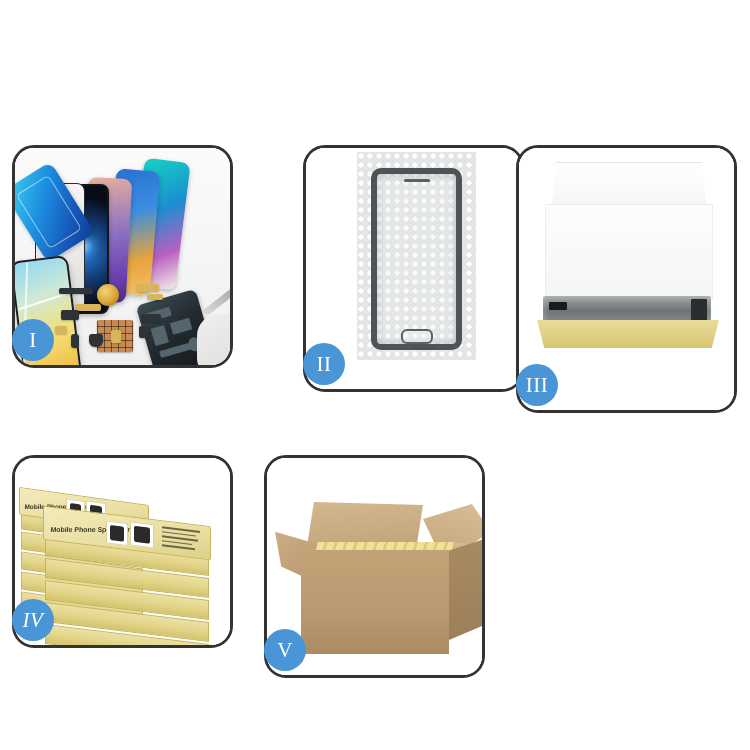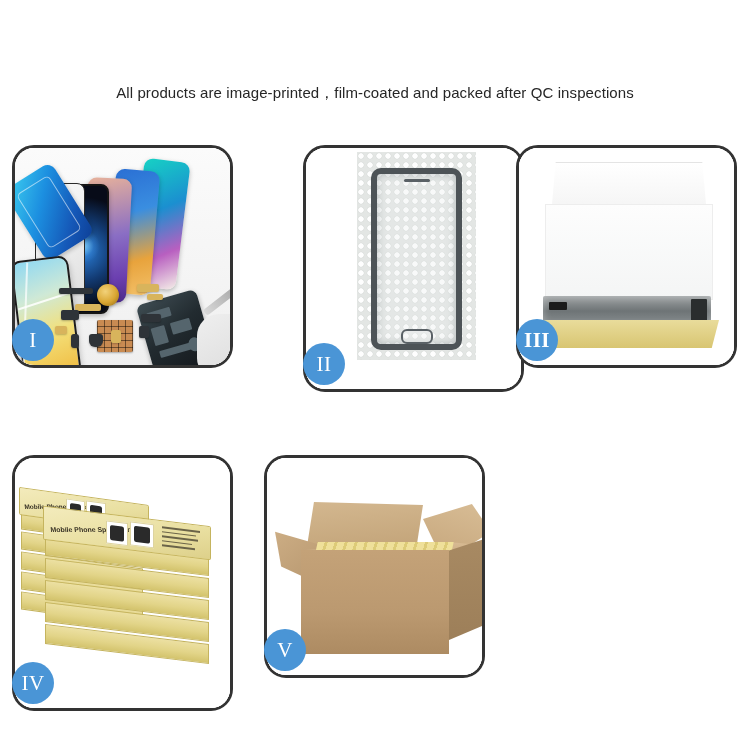--- a/index.html
+++ b/index.html
@@ -331,21 +331,20 @@
   .sc-tab { position:absolute; background:rgba(150,122,88,0.55); border-radius:1px; }
   .sc-shadow {
     position:absolute; left:30px; top:176px; width:180px; height:18px;
     background:radial-gradient(ellipse at center, rgba(0,0,0,0.13) 0%, rgba(0,0,0,0) 72%);
   }
 </style>
 </head>
 <body>
 
 <div id="header">
-  <div id="page-subtitle">All products are image-printed，film-coated and packed after QC inspections</div>
 </div>
 
 <div id="panel-grid">
 
   <div class="panel" style="left:12px; top:145px; width:221px; height:223px;">
     <div class="panel-inner">
       <div class="p1-bg"></div>
 
       <div class="phone ph-a"></div>
       <div class="phone ph-b"></div>
@@ -393,33 +392,33 @@
       <div class="bw-sheet">
         <div class="bw-screen">
           <div class="bw-ear"></div>
           <div class="bw-home"></div>
         </div>
       </div>
     </div>
     <div class="panel-badge">II</div>
   </div>
 
-  <div class="panel" style="left:516px; top:145px; width:221px; height:223px;font-weight:bold;">
+  <div class="panel" style="left:516px; top:145px; width:221px; height:268px;">
     <div class="panel-inner">
       <div class="b3-bg"></div>
       <div class="b3-lidback"></div>
       <div class="b3-foam"></div>
       <div class="b3-tray"></div>
       <div class="b3-screen"></div>
       <div class="b3-front"></div>
     </div>
     <div class="panel-badge">III</div>
   </div>
 
-  <div class="panel" style="left:12px; top:455px; width:221px; height:256px;">
+  <div class="panel" style="left:12px; top:455px; width:221px; height:193px;font-style:italic;">
     <div class="panel-inner">
       <div class="b4-bg"></div>
 
       <div class="stackbox" style="left:6px; top:62px; width:120px; height:16px; transform:skewY(8deg);"></div>
       <div class="stackbox" style="left:6px; top:82px; width:120px; height:16px; transform:skewY(8deg);"></div>
       <div class="stackbox" style="left:6px; top:102px; width:120px; height:16px; transform:skewY(8deg);"></div>
       <div class="stackbox" style="left:6px; top:122px; width:120px; height:16px; transform:skewY(8deg);"></div>
       <div class="stackbox" style="left:6px; top:142px; width:120px; height:16px; transform:skewY(8deg);"></div>
 
       <div class="stackbox" style="left:4px; top:38px; width:128px; height:26px; transform:skewY(8deg); border-radius:2px;">

